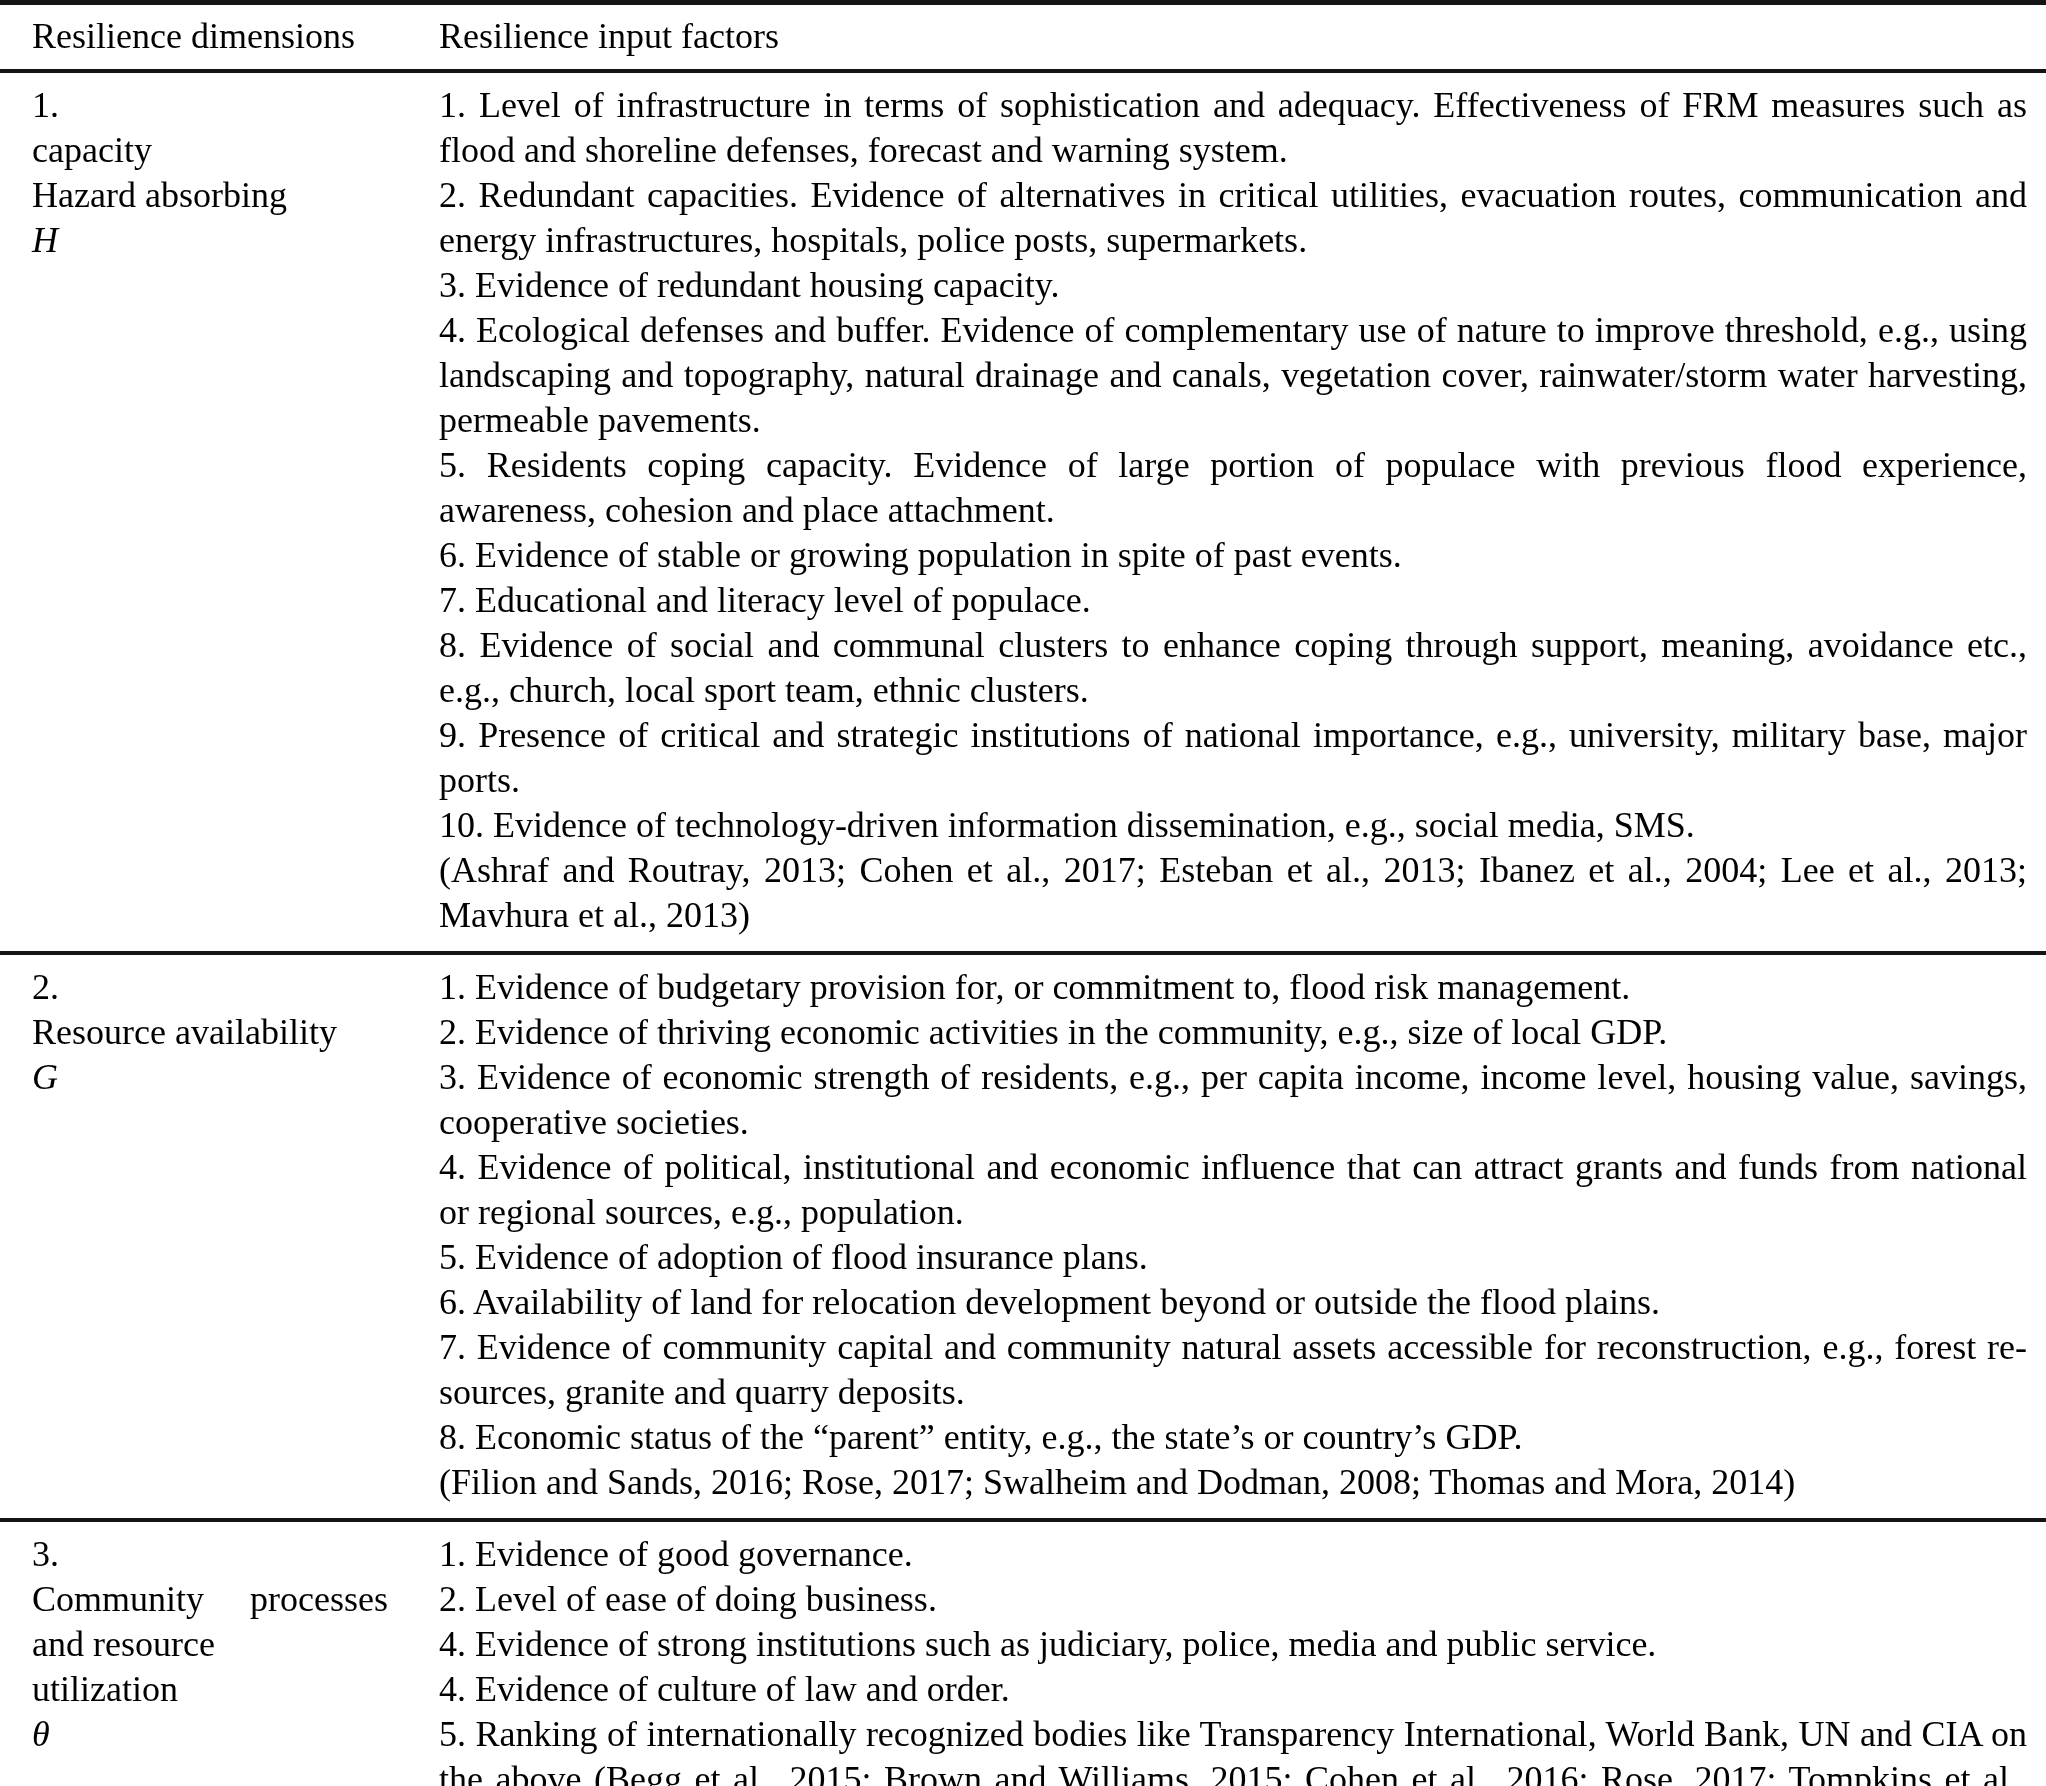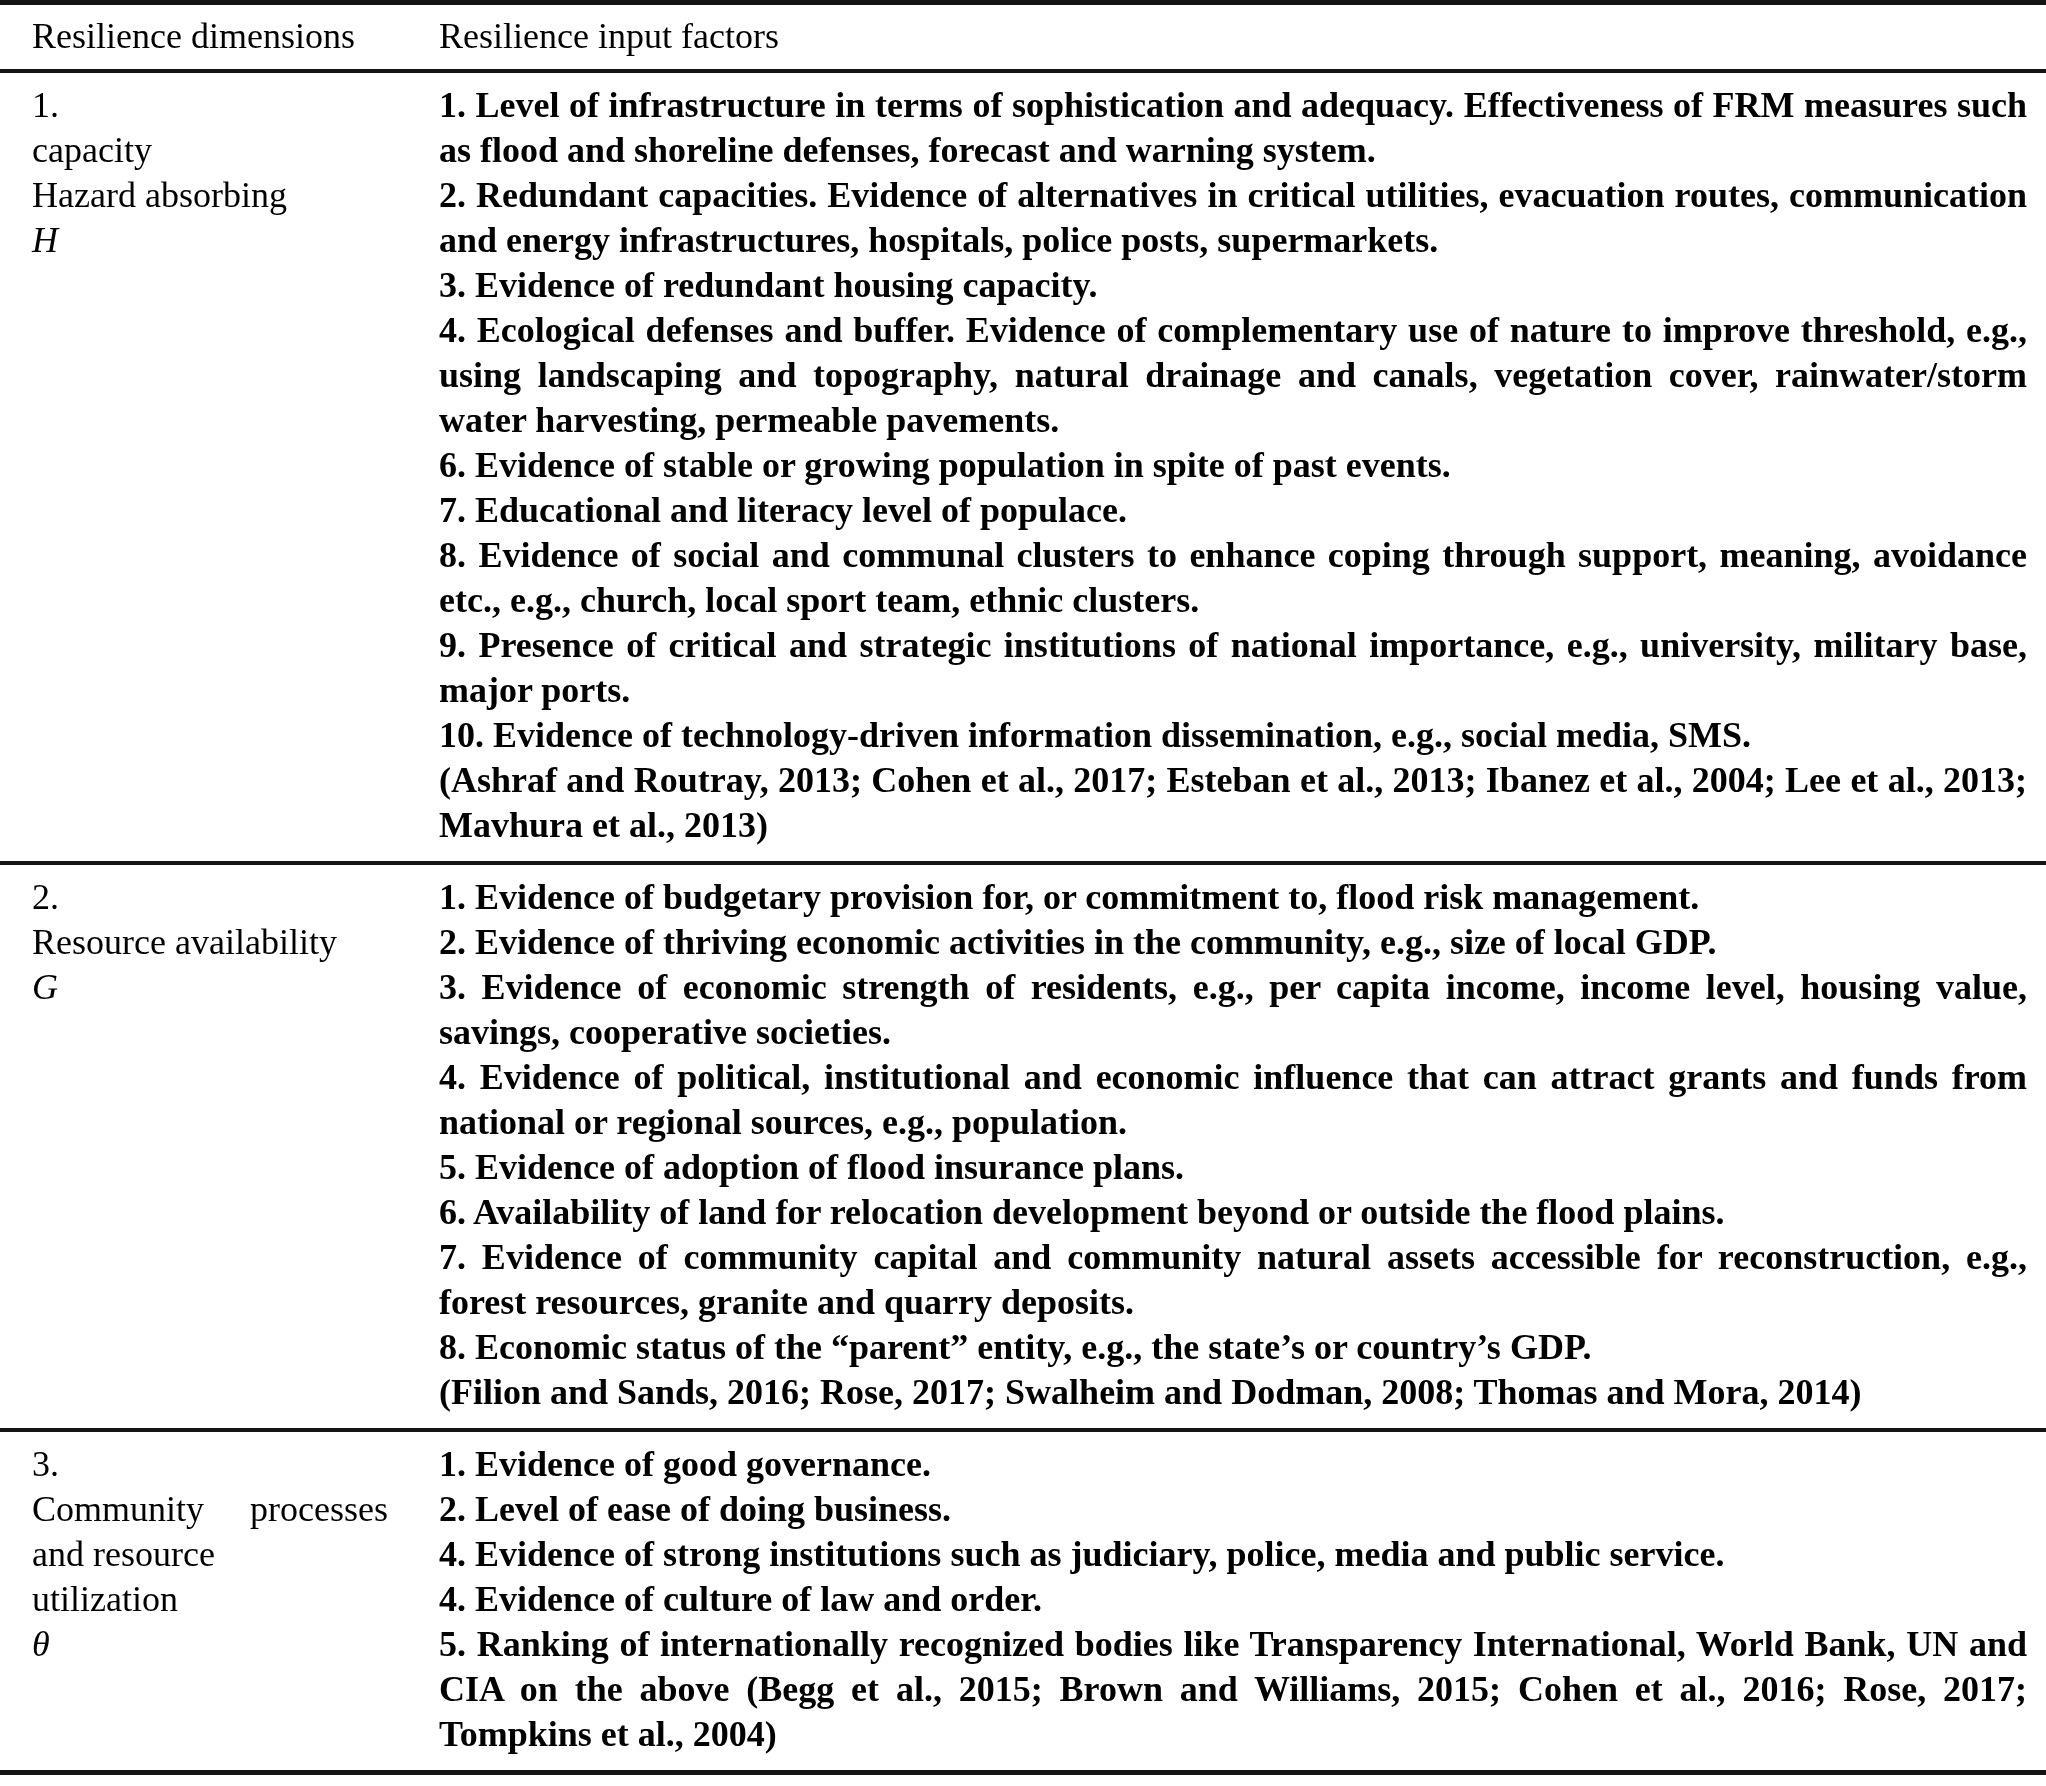--- a/index.html
+++ b/index.html
@@ -13,21 +13,21 @@
     font-size: 36px;
     line-height: 45px;
     color: #000000;
     background: #ffffff;
   }
   .header-row { display: flex; border-bottom: 4px solid #141414; padding: 9px 0 10px; }
   .trow { display: flex; padding: 10px 0 13px; }
   .trow:not(:last-child) { border-bottom: 4px solid #141414; }
   .col-dim { flex: 0 0 356px; padding-left: 32px; }
   .col-fac { flex: 1 1 auto; min-width: 0; margin-left: 51px; padding-right: 19px; }
-  .fpar { margin: 0; text-align: justify; font-weight: bold; }
+  .fpar { margin: 0; text-align: justify; }
   .dline { }
   .sym { font-style: italic; }
   .jline { text-align: justify; height: 45px; overflow: hidden; font-family: Liberation Serif, serif; }
   .jline::after { content: ""; display: inline-block; width: 100%; }
 </style>
 </head>
 <body>
 
 <div class="rtable">
   <div class="header-row">
@@ -40,20 +40,21 @@
           <div class="dline">1.</div>
           <div class="dline">capacity</div>
           <div class="dline">Hazard absorbing</div>
           <div class="dline sym">H</div>
         </div>
         <div class="col-fac">
           <p class="fpar">1. Level of infrastructure in terms of sophistication and adequacy. Effectiveness of FRM measures such as flood and shoreline defenses, forecast and warning system.</p>
           <p class="fpar">2. Redundant capacities. Evidence of alternatives in critical utilities, evacuation routes, communication and energy infrastructures, hospitals, police posts, supermarkets.</p>
           <p class="fpar">3. Evidence of redundant housing capacity.</p>
           <p class="fpar">4. Ecological defenses and buffer. Evidence of complementary use of nature to improve threshold, e.g., using landscaping and topography, natural drainage and canals, vegetation cover, rainwater/storm water harvesting, permeable pavements.</p>
+          <p class="fpar">5. Residents coping capacity. Evidence of large portion of populace with previous flood experience, awareness, cohesion and place attachment.</p>
           <p class="fpar">6. Evidence of stable or growing population in spite of past events.</p>
           <p class="fpar">7. Educational and literacy level of populace.</p>
           <p class="fpar">8. Evidence of social and communal clusters to enhance coping through support, meaning, avoidance etc., e.g., church, local sport team, ethnic clusters.</p>
           <p class="fpar">9. Presence of critical and strategic institutions of national importance, e.g., university, military base, major ports.</p>
           <p class="fpar">10. Evidence of technology-driven information dissemination, e.g., social media, SMS.</p>
           <p class="fpar">(Ashraf and Routray, 2013; Cohen et al., 2017; Esteban et al., 2013; Ibanez et al., 2004; Lee et al., 2013; Mavhura et al., 2013)</p>
         </div>
       </div>
       <div class="trow">
         <div class="col-dim">

